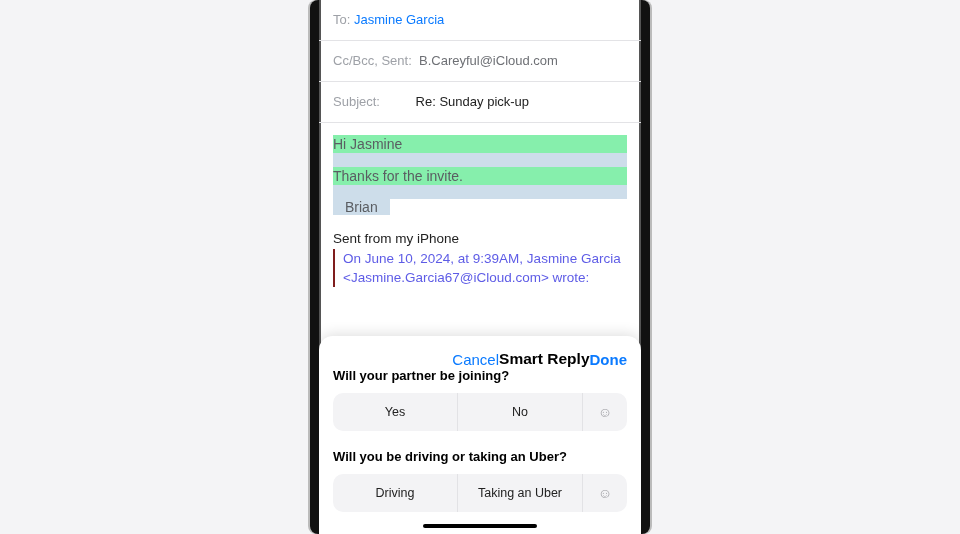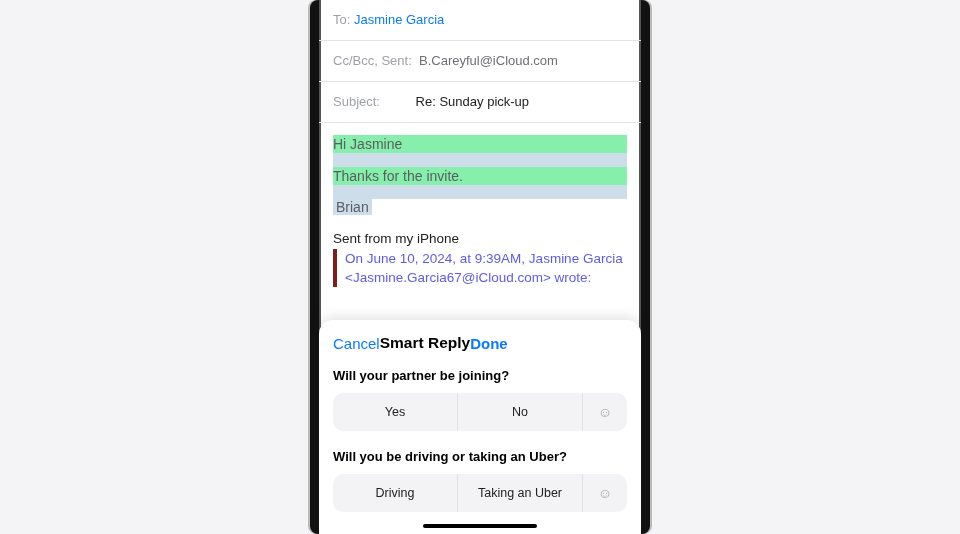--- a/index.html
+++ b/index.html
@@ -57,29 +57,29 @@
   }
   .hilite-line {
     display:block;
     background:#86efac;
     padding:1px 0;
     color:#5a5d62;
   }
   .sig-hilite {
     background:#cdddea;
     color:#5a5d62;
-    padding:0 3px;
+    padding:0 12px;
     margin-top:13px;
   }
   .body-spacer { height:14px; background:#cdddea; }
 
   .sent-from { color:#222; font-size:13.5px; margin-bottom:3px; }
 
   .quote-bar {
-    border-left: 4px solid #7f1d1d;
+    border-left: 2px solid #7f1d1d;
     padding-left: 8px;
     color: #5e5ce6;
     font-size: 13.5px;
     line-height:19px;
   }
 
   
   .sheet {
     position: absolute;
     left: 0; right: 0;
@@ -87,22 +87,21 @@
     background: #fff;
     border-top-left-radius: 14px;
     border-top-right-radius: 14px;
     box-shadow: 0 -2px 14px rgba(0,0,0,.13);
     padding: 14px 14px 22px 14px;
   }
 
   .sheet-header {
     display: flex;
     align-items: center;
-    justify-content: flex-start;
-    margin-bottom: 16px;
+    justify-content: flex-end;
   }
   .sheet-header .cancel,
   .sheet-header .done {
     color: #0a7aff;
     font-size: 15px;
   }
   .sheet-header .done { font-weight: 600; }
   .sheet-header .title {
     font-size: 15.5px;
     font-weight: 600;

